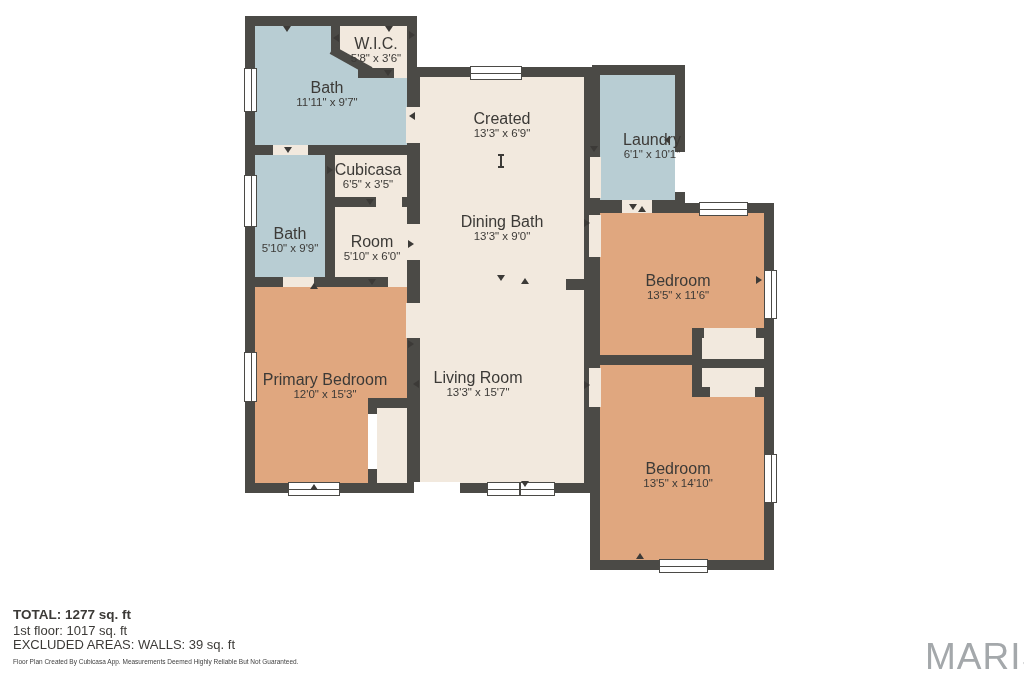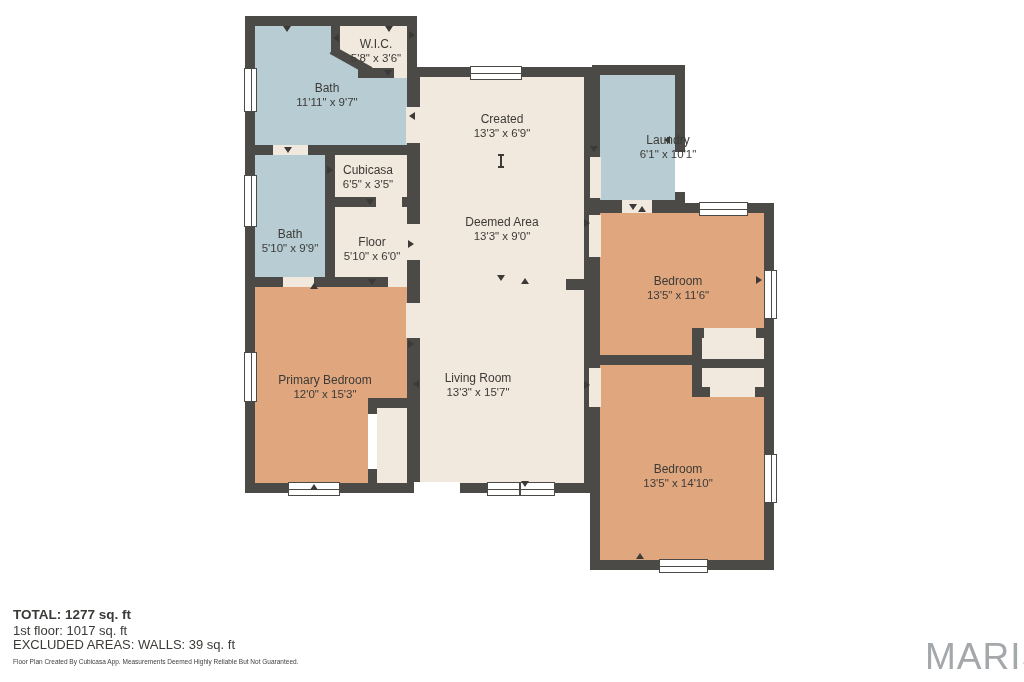--- a/index.html
+++ b/index.html
@@ -6,21 +6,21 @@
   body{width:1024px;height:682px;position:relative;overflow:hidden;background:var(--bg,#fff);
        font-family:"Liberation Sans", sans-serif;}
   .abs{position:absolute;box-sizing:border-box;}
   .wallblock{background:var(--wall);}
   .fill{position:absolute;}
   .blue{background:var(--wet);}
   .cream{background:var(--dry);}
   .tan{background:var(--bed);}
   .darkseg{background:var(--wall);}
   .label{position:absolute;text-align:center;color:var(--ink);pointer-events:none;}
-  .rname{font-size:12px;line-height:14px;}
+  .rname{font-size:16px;line-height:14px;}
   .rdims{font-size:11.5px;line-height:14px;}
   .win{position:absolute;background:#fff;border:1px solid var(--wall);}
   .win.h::after{content:"";position:absolute;left:0;right:0;top:50%;height:1px;background:var(--wall);}
   .win.v::after{content:"";position:absolute;top:0;bottom:0;left:50%;width:1px;background:var(--wall);}
   .gap{position:absolute;}
   .gap.cream{background:var(--dry);}
   .gap.white{background:#fff;}
   .tri{position:absolute;width:0;height:0;}
   .tri.d{border-left:4px solid transparent;border-right:4px solid transparent;border-top:6px solid var(--ink);}
   .tri.u{border-left:4px solid transparent;border-right:4px solid transparent;border-bottom:6px solid var(--ink);}
@@ -133,38 +133,38 @@
   <div class="rdims">5'8" x 3'6"</div>
 </div>
 <div class="label" style="left:257px;top:81px;width:140px">
   <div class="rname">Bath</div>
   <div class="rdims">11'11" x 9'7"</div>
 </div>
 <div class="label" style="left:432px;top:112px;width:140px">
   <div class="rname">Created</div>
   <div class="rdims">13'3" x 6'9"</div>
 </div>
-<div class="label" style="left:598px;top:133px;width:140px">
+<div class="label" style="left:582px;top:133px;width:140px">
   <div class="rname">Laundry</div>
   <div class="rdims">6'1" x 10'1"</div>
 </div>
 <div class="label" style="left:298px;top:163px;width:140px">
   <div class="rname">Cubicasa</div>
   <div class="rdims">6'5" x 3'5"</div>
 </div>
 <div class="label" style="left:220px;top:227px;width:140px">
   <div class="rname">Bath</div>
   <div class="rdims">5'10" x 9'9"</div>
 </div>
 <div class="label" style="left:302px;top:235px;width:140px">
-  <div class="rname">Floor</div>
+  <div class="rname">Room</div>
   <div class="rdims">5'10" x 6'0"</div>
 </div>
 <div class="label" style="left:432px;top:215px;width:140px">
-  <div class="rname">Deemed Area</div>
+  <div class="rname">Dining Bath</div>
   <div class="rdims">13'3" x 9'0"</div>
 </div>
 <div class="label" style="left:608px;top:274px;width:140px">
   <div class="rname">Bedroom</div>
   <div class="rdims">13'5" x 11'6"</div>
 </div>
 <div class="label" style="left:255px;top:373px;width:140px">
   <div class="rname">Primary Bedroom</div>
   <div class="rdims">12'0" x 15'3"</div>
 </div>

